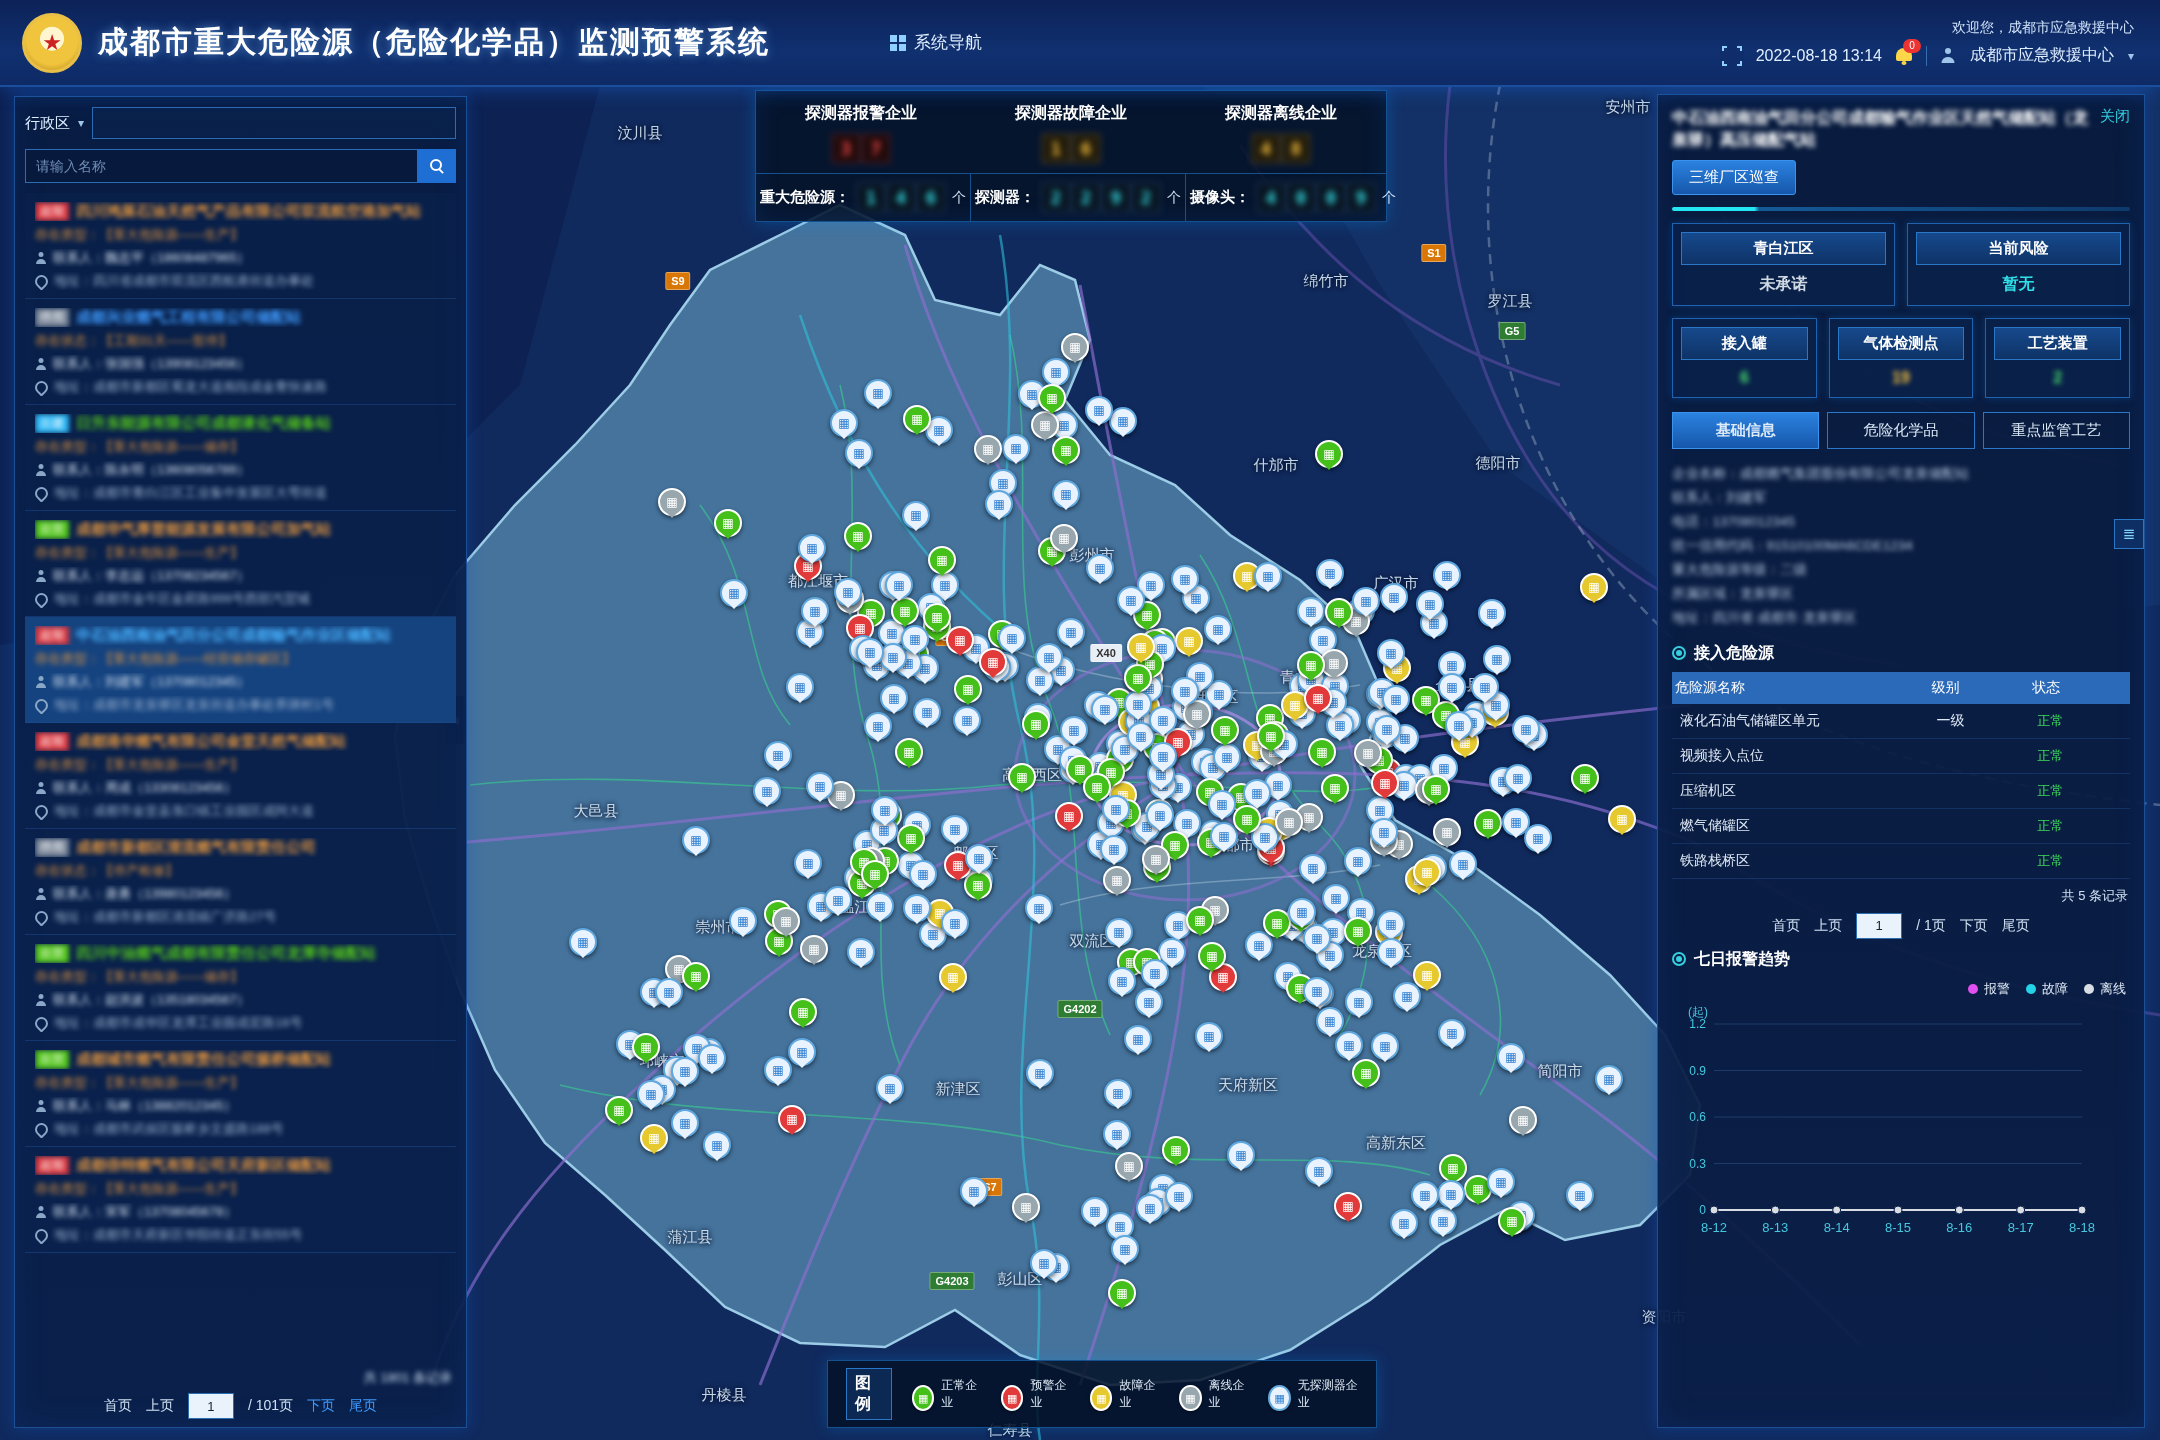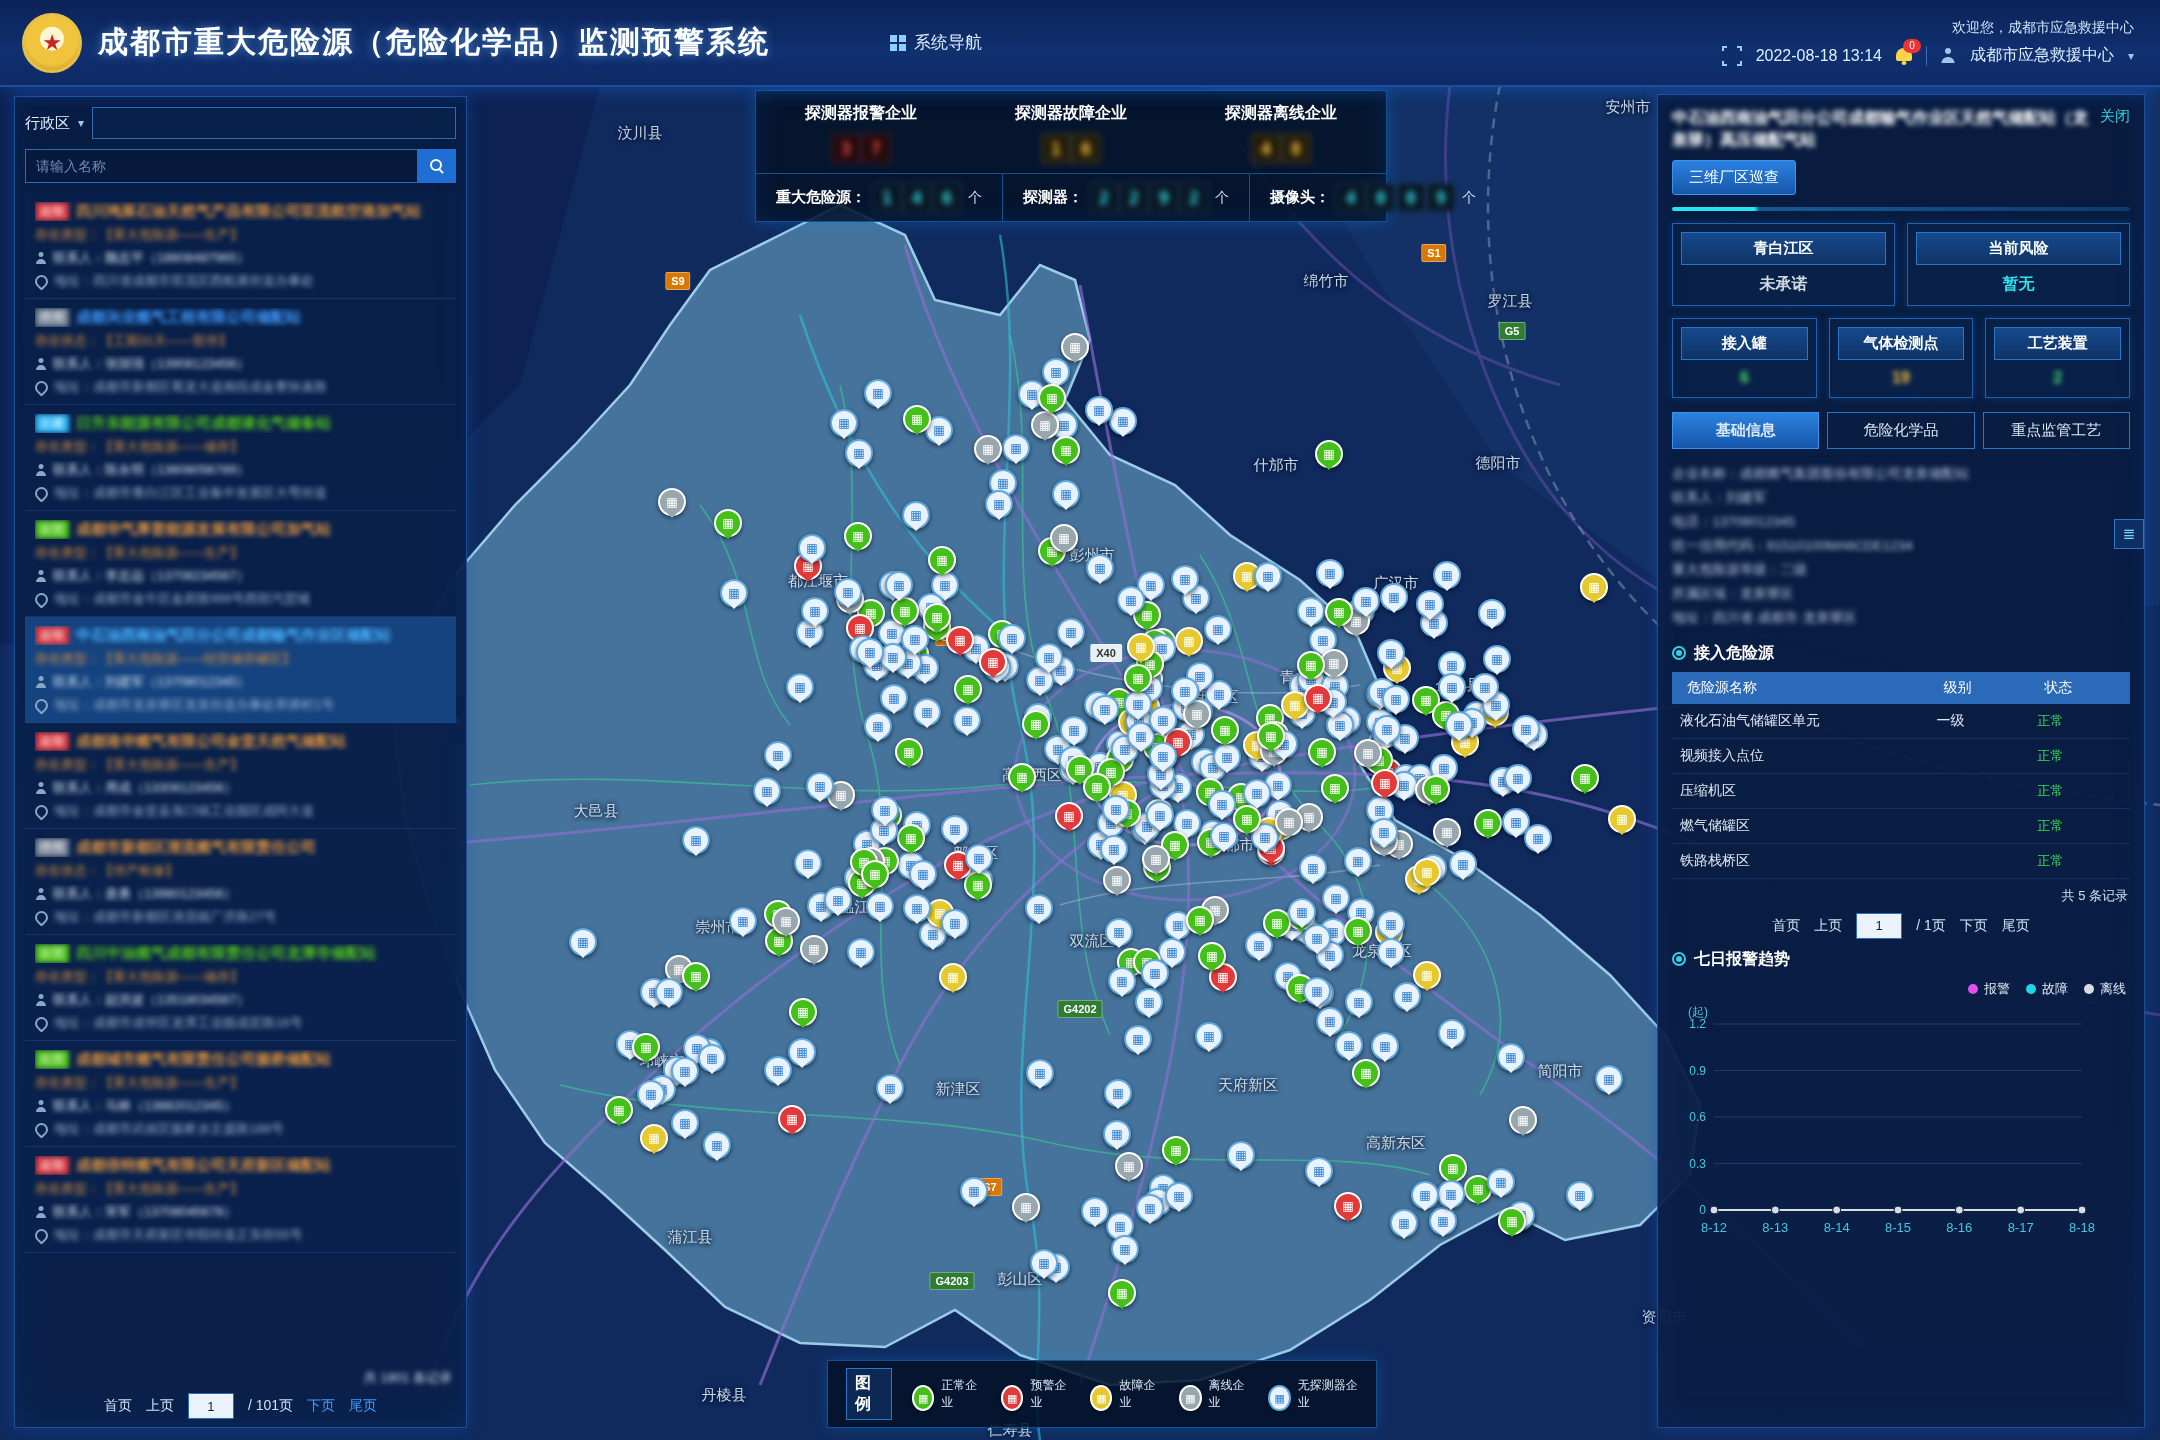--- a/index.html
+++ b/index.html
@@ -119,21 +119,21 @@
   .stats-col{flex:1;padding:12px 6px 10px;text-align:center;}
   .stats-col .lab{color:#fff;font-size:16px;font-weight:bold;margin-bottom:10px;}
   .digit{display:inline-block;min-width:20px;padding:3px 3px;margin:0 1px;background:#08131f;
     border:1px solid #274a6e;font-weight:bold;font-size:18px;text-align:center;
     font-family:"DejaVu Sans Mono",monospace;}
   .digit.red{color:#ff4b4b;border-color:#6e2727;background:#200a0a;}
   .digit.yellow{color:#ffc53d;border-color:#6e5a27;background:#201a0a;}
   .digit.cyan{color:#35e1e8;}
   .stats-bottom{display:flex;border-top:1px solid #15508f;}
   .count-cell{flex:1;display:flex;align-items:center;justify-content:center;gap:6px;
-    padding:9px 20px;border-left:1px solid #15508f;}
+    padding:9px 4px;border-left:1px solid #15508f;}
   .count-cell:first-child{border-left:none;}
   .count-label{color:#fff;font-size:15px;font-weight:bold;white-space:nowrap;}
   .count-unit{color:#cfe0f2;font-size:14px;}
 
   
   .legend-panel{position:absolute;left:827px;bottom:12px;width:512px;height:66px;z-index:9;
     background:rgba(4,18,40,.86);border:1px solid #15508f;
     box-shadow:0 0 14px rgba(0,150,255,.25);display:flex;align-items:center;gap:20px;padding:0 18px;}
   .legend-title{color:#fff;font-size:16px;font-weight:bold;border:1px solid #2a77c8;padding:4px 8px;
     background:rgba(16,50,100,.7);}
@@ -174,21 +174,21 @@
   .tab.active{background:linear-gradient(180deg,#2b82e0,#1657ab);border-color:#3b93f0;font-weight:bold;}
   #info-lines{margin-top:10px;min-height:168px;position:relative;}
   .info-line{font-size:13.5px;color:#b9cbe2;margin:6px 0;white-space:nowrap;overflow:hidden;}
   .expand-btn{position:absolute;right:-14px;top:60px;width:28px;height:28px;background:#0d2f63;
     border:1px solid #2a77c8;color:#7fd4ff;display:flex;align-items:center;justify-content:center;
     font-size:15px;cursor:pointer;}
   .sec-head{display:flex;align-items:center;gap:8px;color:#fff;font-weight:bold;font-size:16px;margin:10px 0 8px;}
   .bullet{width:14px;height:14px;border:2px solid #35cfe0;border-radius:50%;position:relative;box-sizing:border-box;flex:0 0 auto;}
   .bullet::after{content:"";position:absolute;inset:2px;background:#35cfe0;border-radius:50%;}
   .tbl{width:100%;border-collapse:collapse;font-size:14px;}
-  .tbl th{background:#2b6ab8;color:#fff;font-weight:normal;padding:7px 15px;text-align:left;}
+  .tbl th{background:#2b6ab8;color:#fff;font-weight:normal;padding:7px 3px;text-align:left;}
   .tbl td{padding:8px;color:#dfe9f5;border-bottom:1px solid rgba(40,90,160,.35);}
   .tbl td.ok{color:#3ddc5a;font-size:13px;}
   .dp-record{text-align:right;color:#cfe0f2;font-size:13px;margin:8px 2px;}
   .trend-legend{display:flex;justify-content:flex-end;gap:16px;margin:2px 4px 0;}
   .tl-item{display:flex;align-items:center;gap:6px;color:#dfe9f5;font-size:13px;}
   .tl-item i{width:10px;height:10px;border-radius:50%;display:inline-block;}
   #trend-svg{display:block;margin-top:4px;}
 
   .num{white-space:nowrap;}
 </style>

